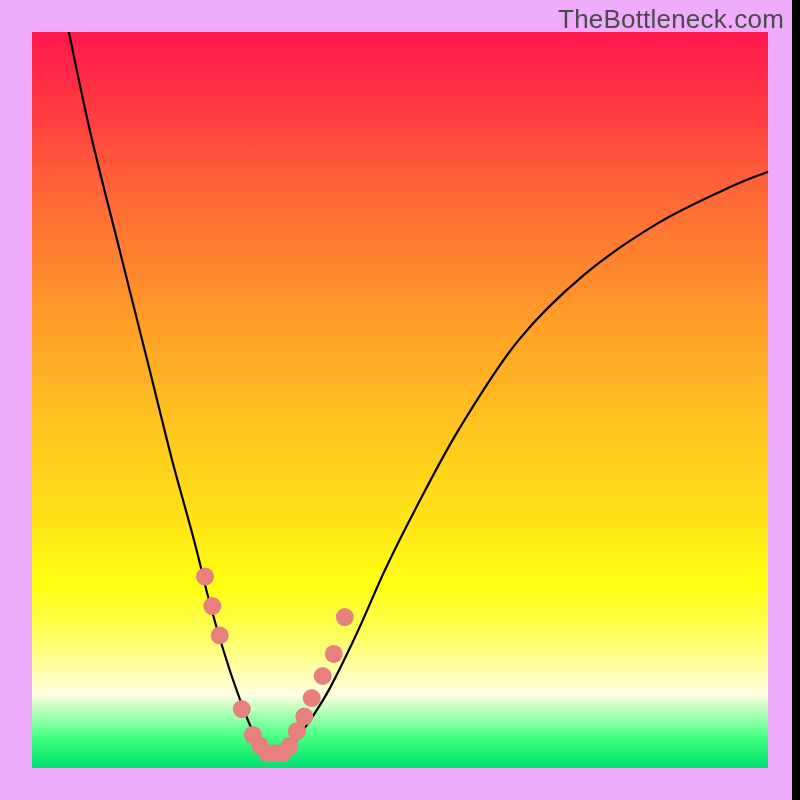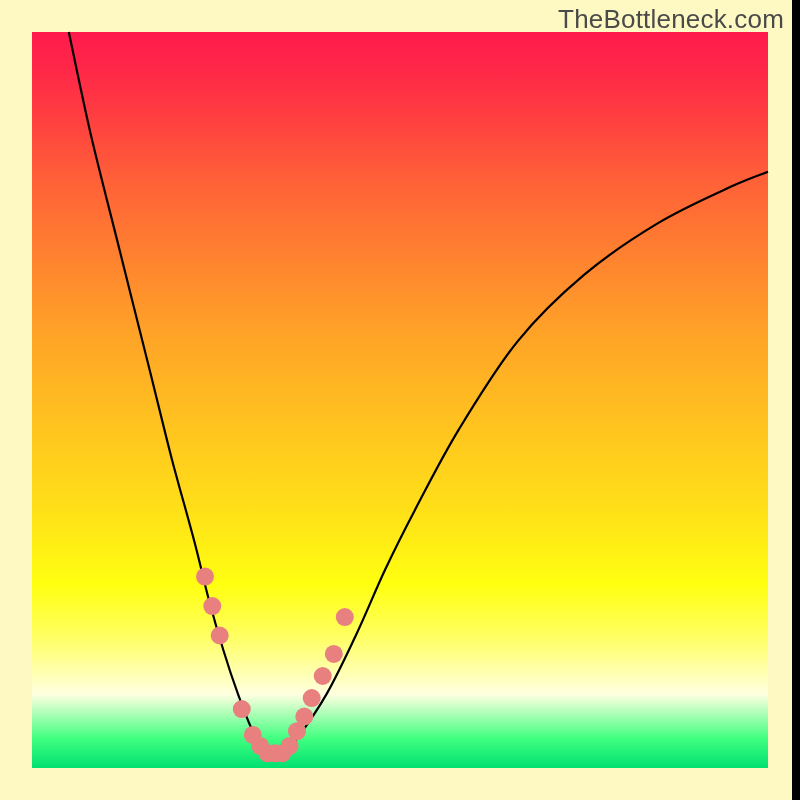--- a/index.html
+++ b/index.html
@@ -8,21 +8,21 @@
     width: 800px;
     height: 800px;
     overflow: hidden;
     background: #000;
     font-family: Arial, Helvetica, sans-serif;
   }
   .stage {
     position: relative;
     width: 792px;
     height: 800px;
-    background: #fef9c3;
+    background: #f0abfc;
   }
   .plot-area {
     position: absolute;
     left: 32px;
     top: 32px;
     width: 736px;
     height: 736px;
     background: linear-gradient(to bottom,
       #ff1a4d 0%,
       #ff2a47 6%,

